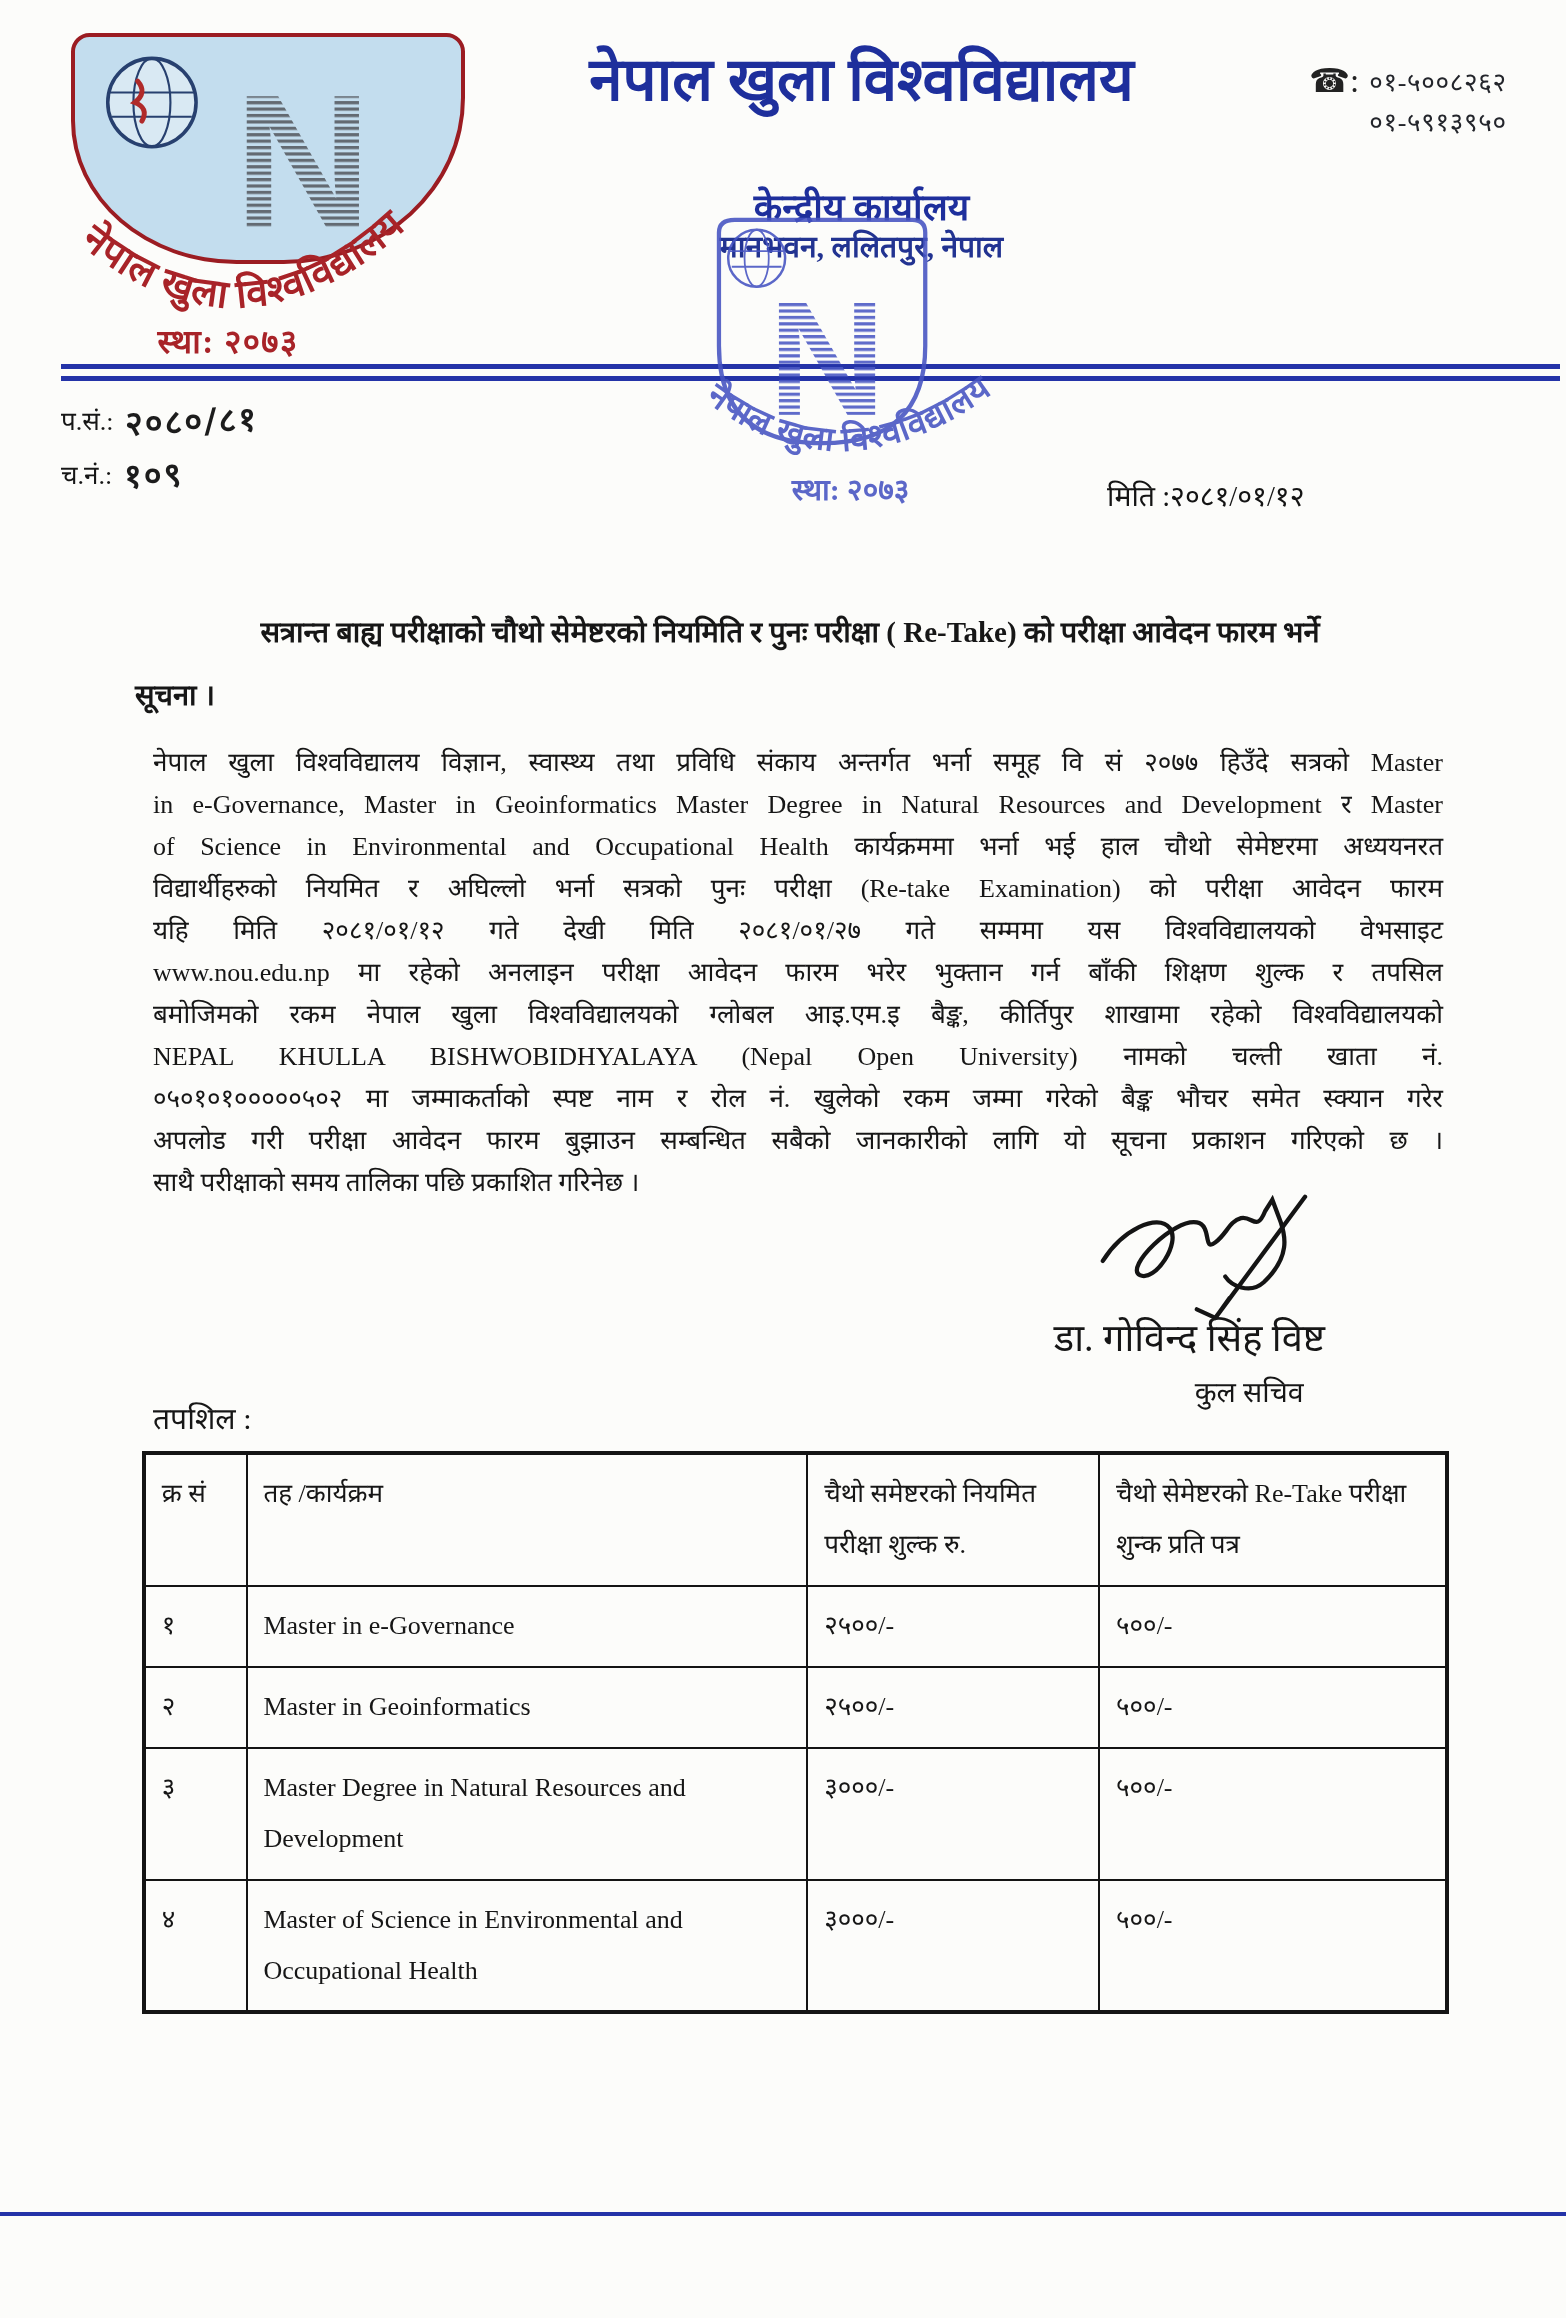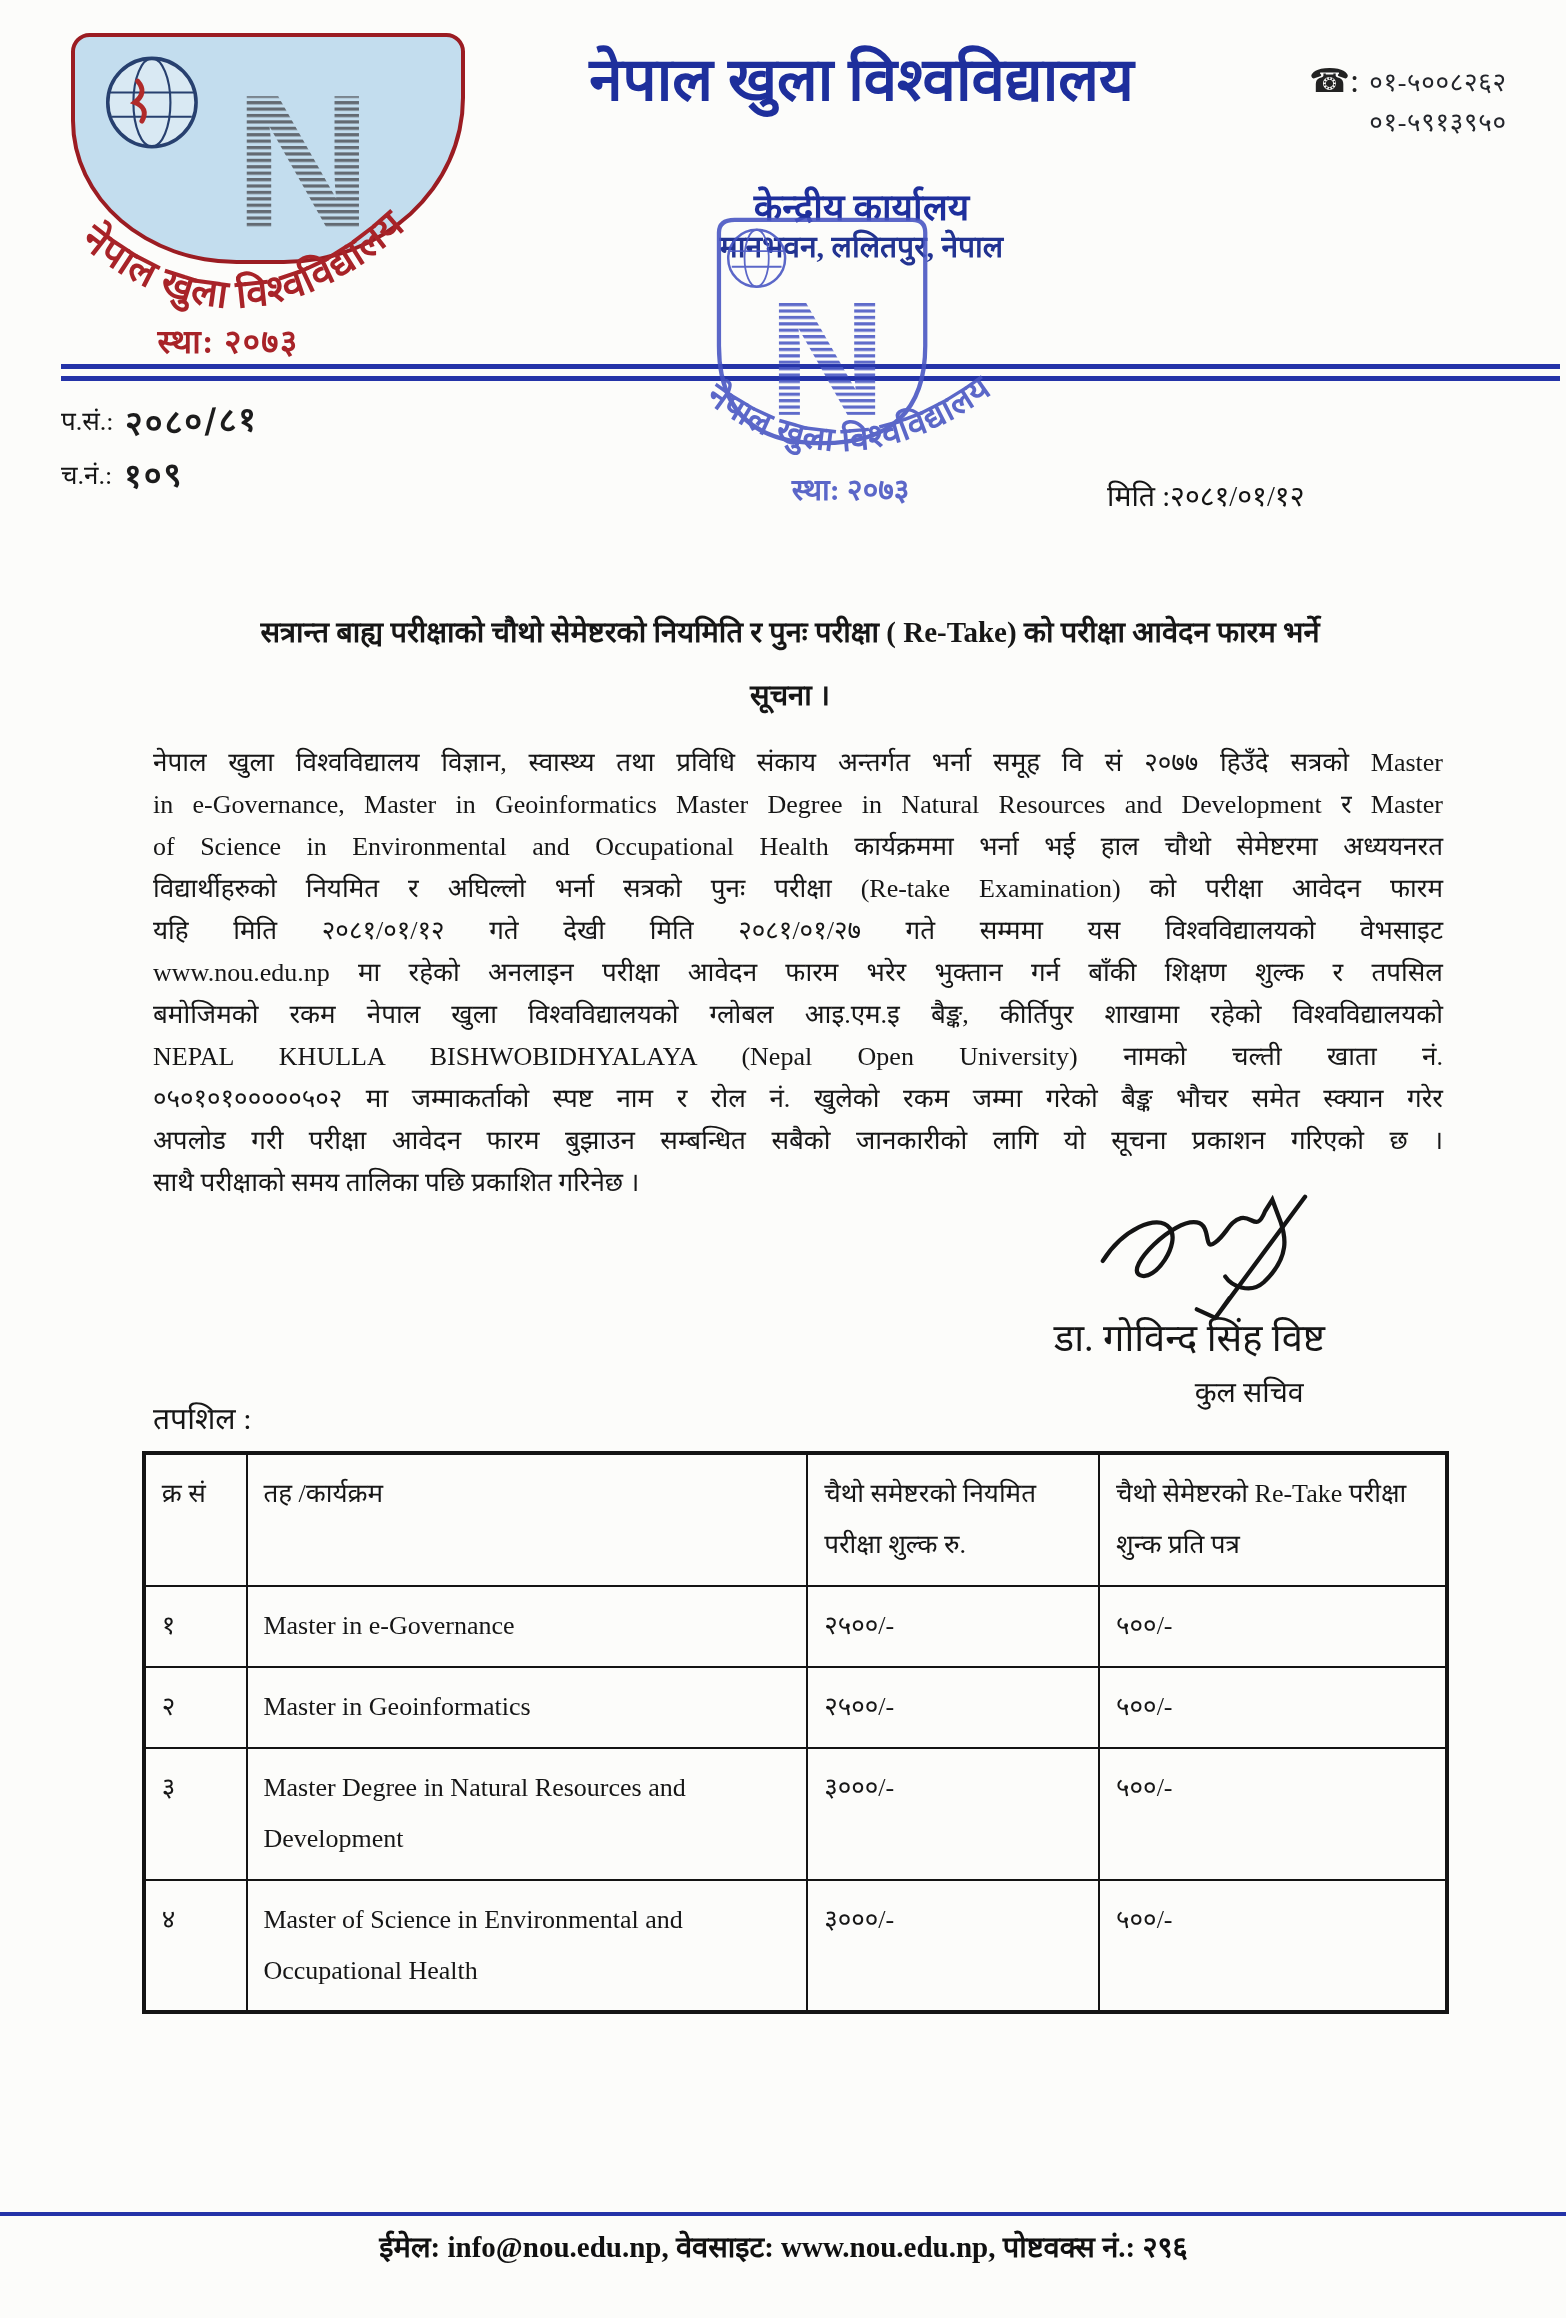--- a/index.html
+++ b/index.html
@@ -37,21 +37,21 @@
   
   .ref-row{position:absolute;left:61px;font-size:26px;display:flex;align-items:center;gap:11.4px;}
   .ref-pn{top:397px;}
   .ref-cn{top:451px;}
   .hand{font-size:34px;font-weight:600;font-family:"DejaVu Sans",cursive,sans-serif;
     transform:rotate(-2deg);color:#1c1c1c;letter-spacing:2.1px;}
   .date-line{position:absolute;left:1107px;top:476px;width:342px;font-size:28.5px;color:#141414;}
   
   .title1{position:absolute;left:135px;top:611px;width:1310px;text-align:center;
     font-size:29px;font-weight:bold;}
-  .title2{position:absolute;left:135px;top:674px;width:1310px;text-align:center;
+  .title2{position:absolute;left:135px;top:674px;width:1310px;
     font-size:29px;font-weight:bold;}
   
   .body-block{position:absolute;left:153px;top:742px;width:1290px;}
   .bline{font-size:26px;height:42px;line-height:42px;white-space:nowrap;
     text-align:justify;text-align-last:justify;}
   .bline.last{text-align-last:left;}
   
   .sig-svg{position:absolute;left:1090px;top:1191px;width:235px;height:132px;}
   .sig-block{position:absolute;left:983px;top:1310px;width:342px;text-align:right;}
   .sig-name{font-size:38px;}
@@ -211,16 +211,15 @@
     <tr class="r-lg">
       <td>४</td>
       <td>Master of Science in Environmental and Occupational Health</td>
       <td>३०००/-</td>
       <td>५००/-</td>
     </tr>
   </tbody>
     </table>
 
   <div class="footer-rule"></div>
-  <div class="footer-text">ईमेल: info@nou.edu.np, वेवसाइट: www.nou.edu.np, पोष्टवक्स नं.: २९६</div>
 
 </div>
 
 
 </body></html>

